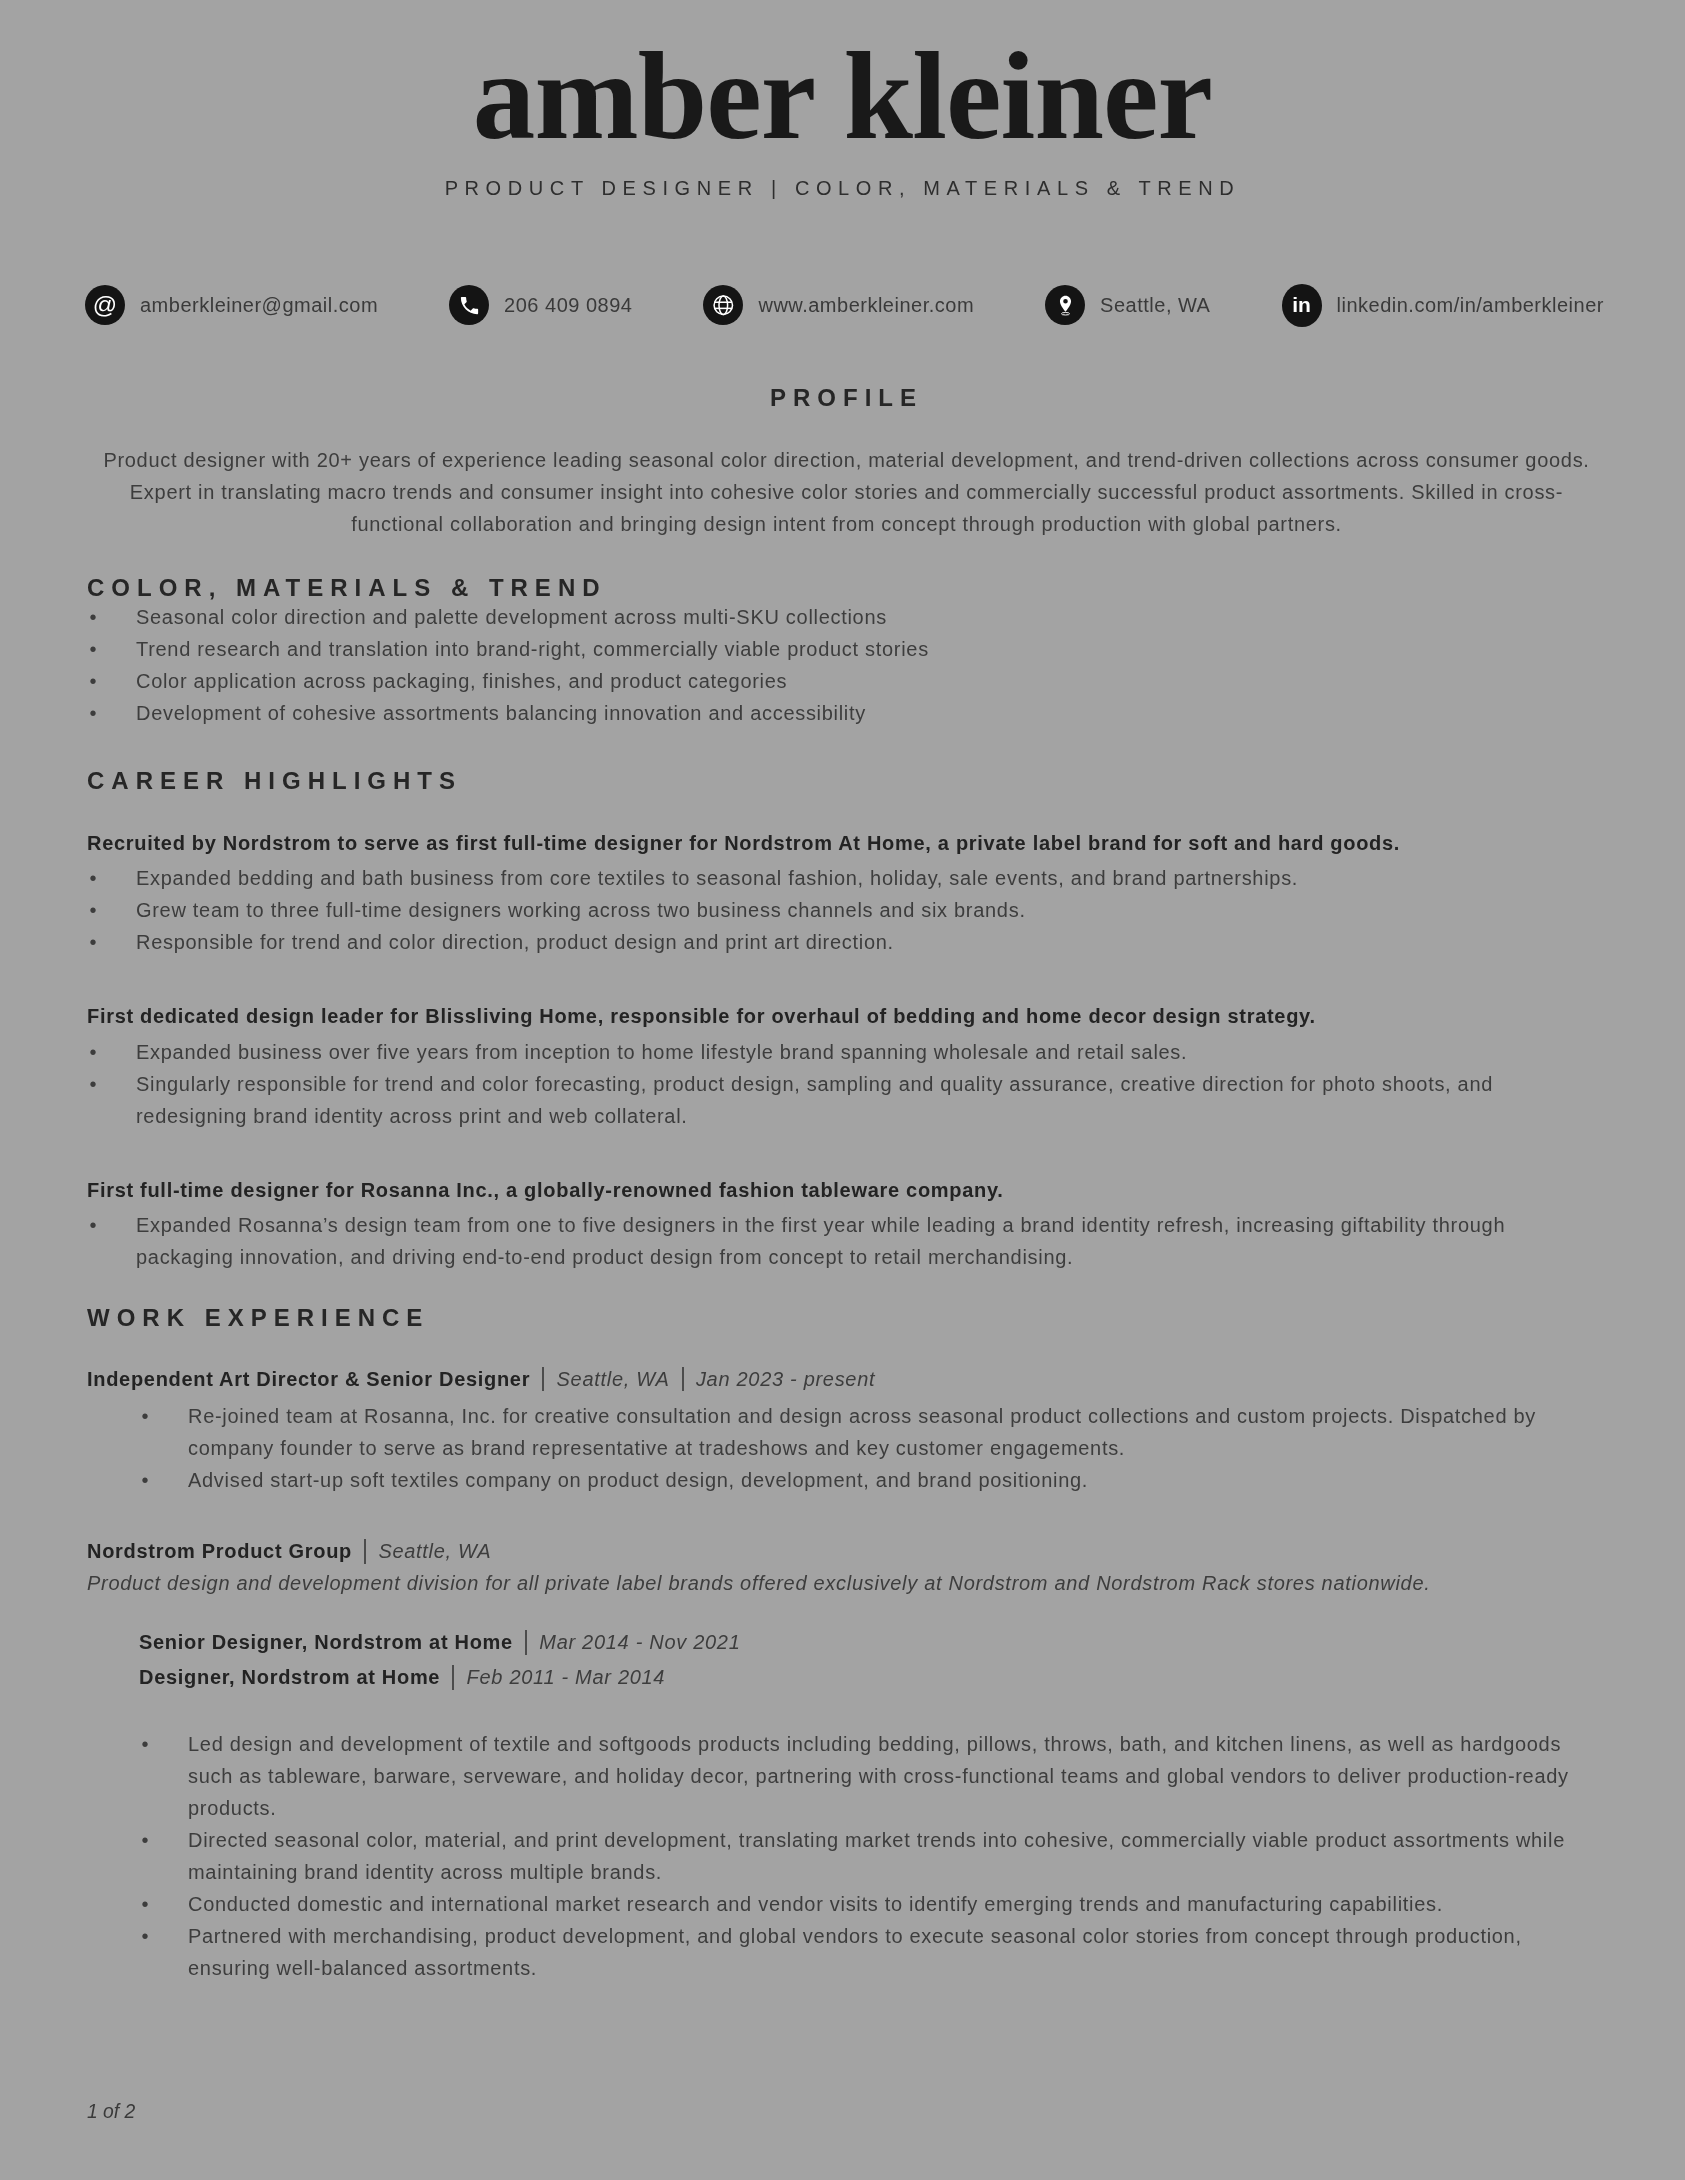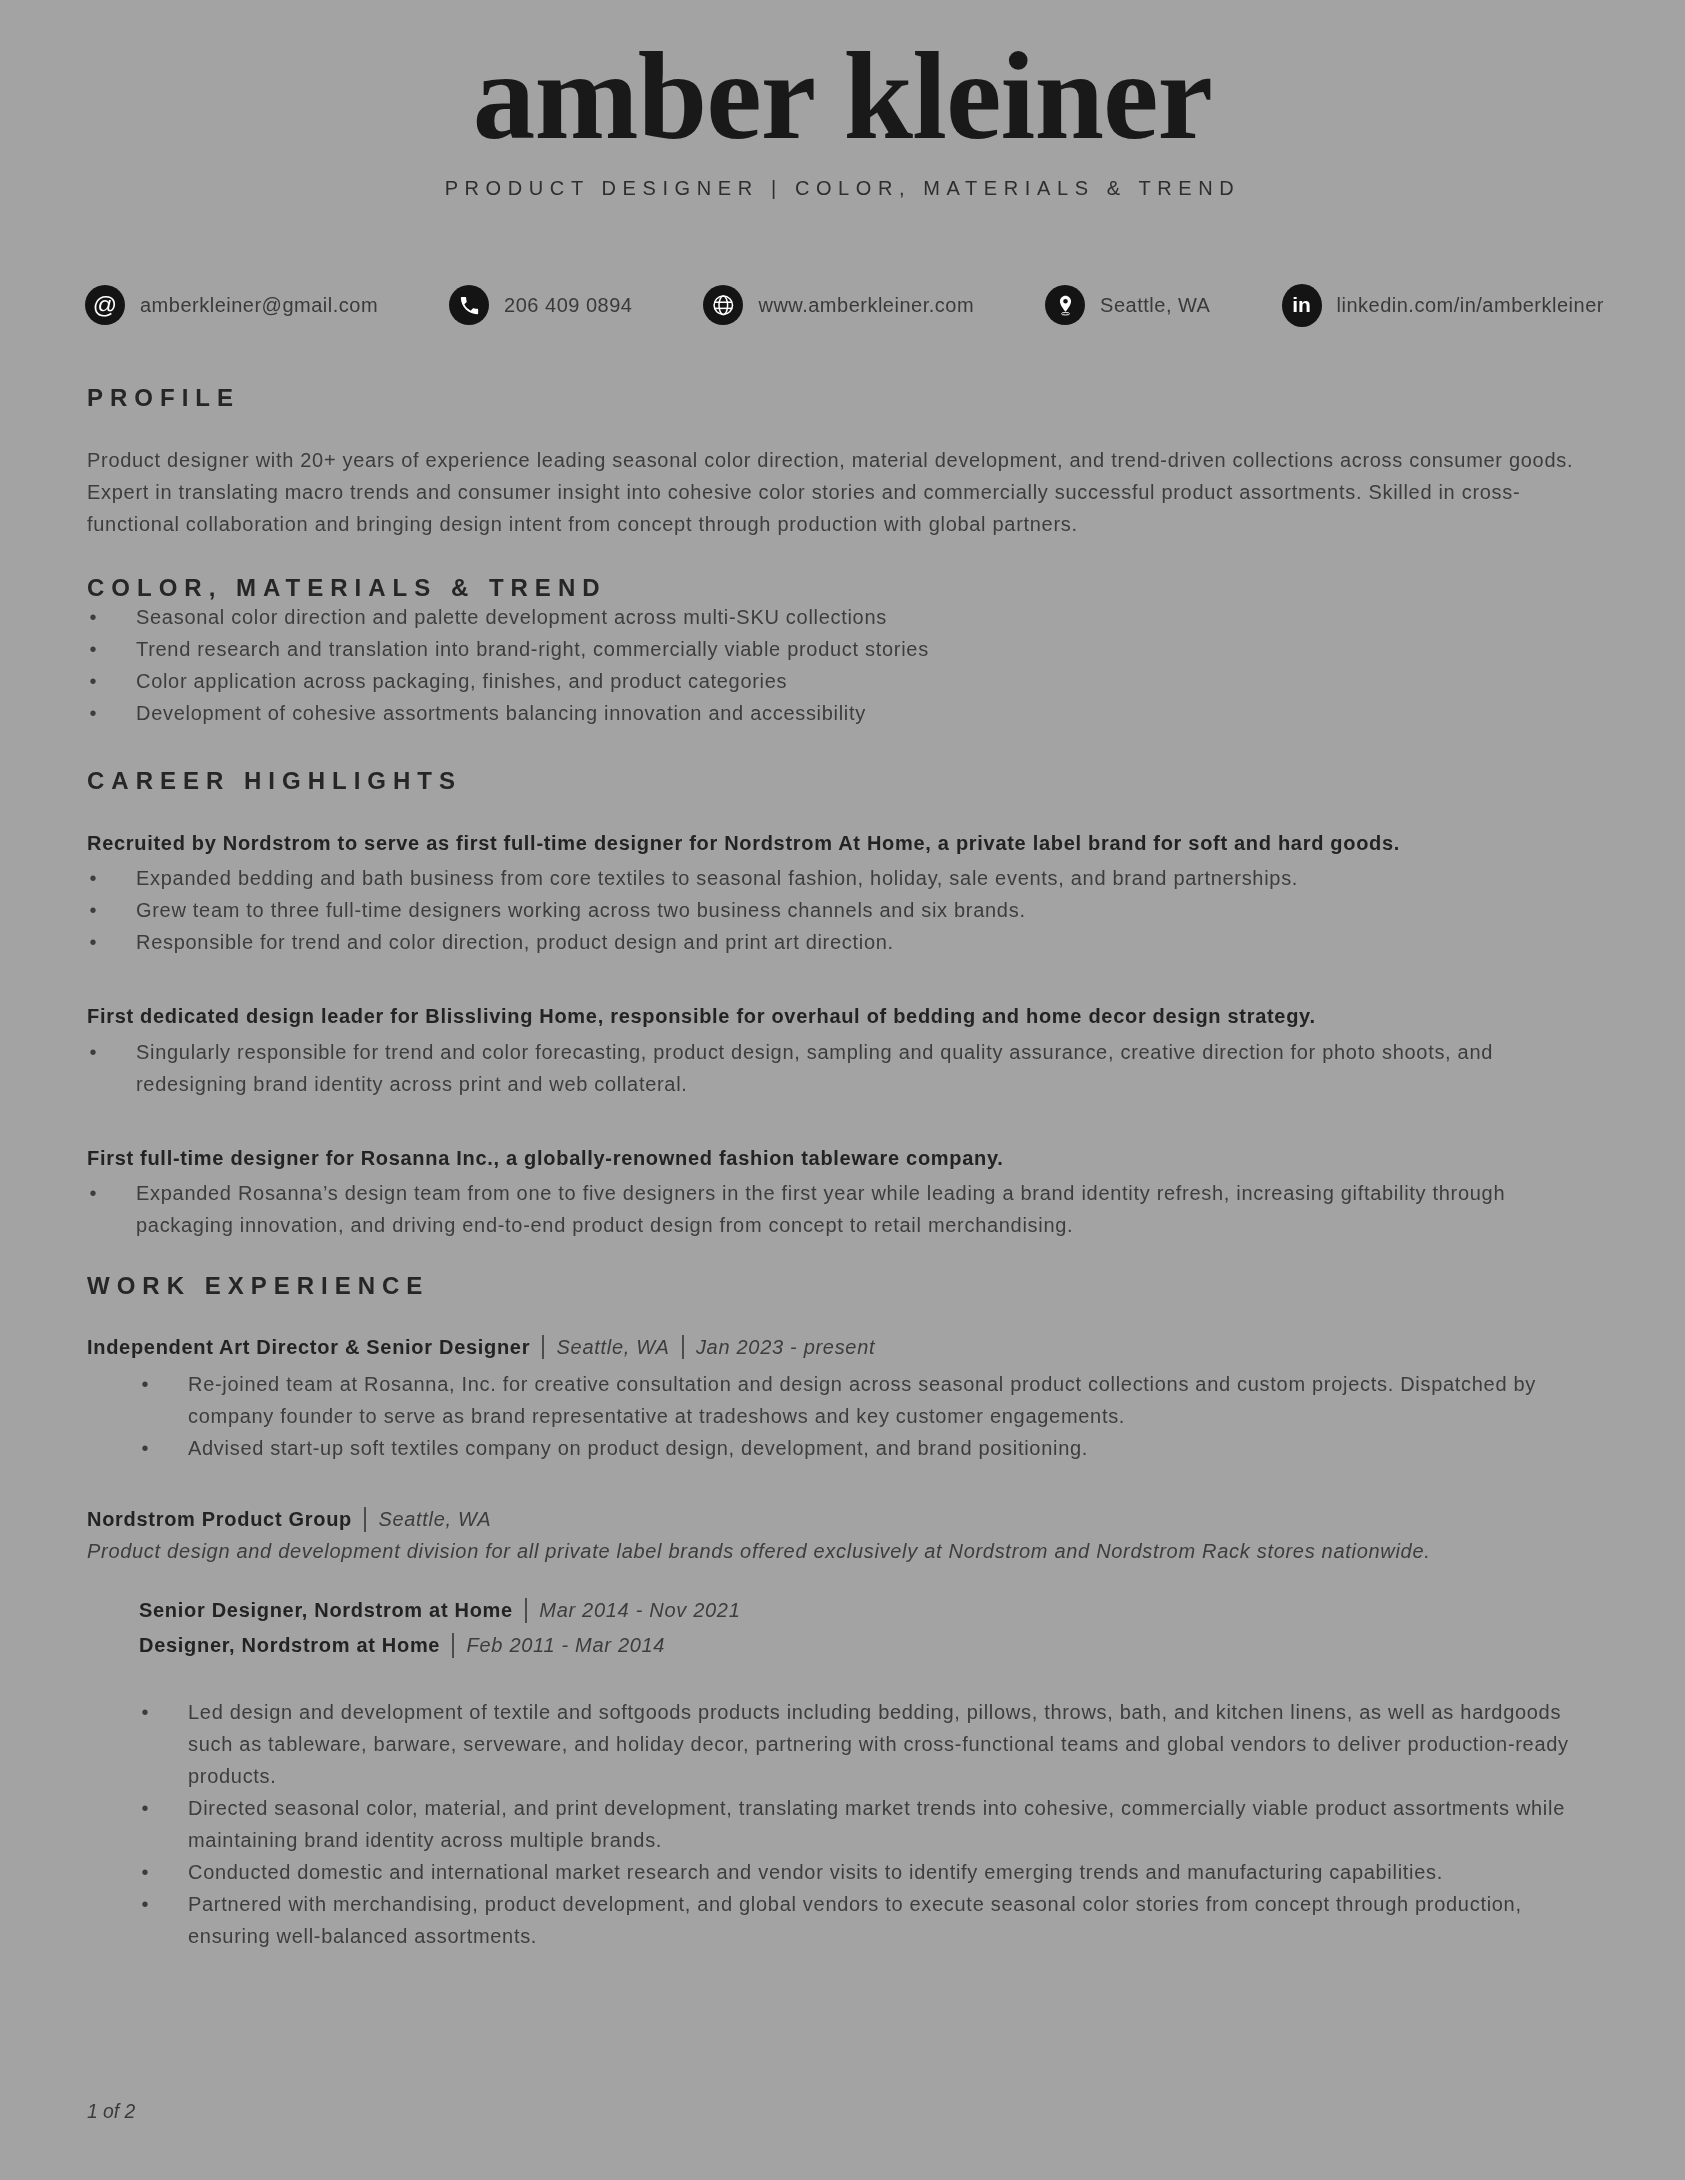--- a/index.html
+++ b/index.html
@@ -60,21 +60,21 @@
     font-weight: 700;
     letter-spacing: 7px;
     line-height: 26px;
     color: #262626;
   }
   .body-text, li, .lead, .job-h, .role, .desc {
     font-size: 20px;
     letter-spacing: 0.7px;
     line-height: 32px;
   }
-  .sec-profile { margin-top: 58px; }
+  .sec-profile { margin-top: 58px; text-align: center; }
   .sec-profile .body-text { margin: 33px 0 0 0; }
   .sec-cmt { margin-top: 35px; }
   .sec-cmt ul { margin-top: 42px; }
   .sec-career { margin-top: 39px; }
   .sec-work { margin-top: 32px; }
   ul.blist { list-style: none; margin: 0; padding: 0; }
   ul.blist li { position: relative; padding-left: 49px; }
   ul.blist li::before {
     content: "\2022";
     position: absolute;
@@ -184,20 +184,21 @@
         <ul class="blist lvl1">
           <li>Expanded bedding and bath business from core textiles to seasonal fashion, holiday, sale events, and brand partnerships.</li>
           <li>Grew team to three full-time designers working across two business channels and six brands.</li>
           <li>Responsible for trend and color direction, product design and print art direction.</li>
         </ul>
       </div>
 
       <div class="group">
         <p class="lead">First dedicated design leader for Blissliving Home, responsible for overhaul of bedding and home decor design strategy.</p>
         <ul class="blist lvl1">
+          <li>Expanded business over five years from inception to home lifestyle brand spanning wholesale and retail sales.</li>
           <li>Singularly responsible for trend and color forecasting, product design, sampling and quality assurance, creative direction for photo shoots, and redesigning brand identity across print and web collateral.</li>
         </ul>
       </div>
 
       <div class="group">
         <p class="lead">First full-time designer for Rosanna Inc., a globally-renowned fashion tableware company.</p>
         <ul class="blist lvl1">
           <li>Expanded Rosanna’s design team from one to five designers in the first year while leading a brand identity refresh, increasing giftability through packaging innovation, and driving end-to-end product design from concept to retail merchandising.</li>
         </ul>
       </div>

